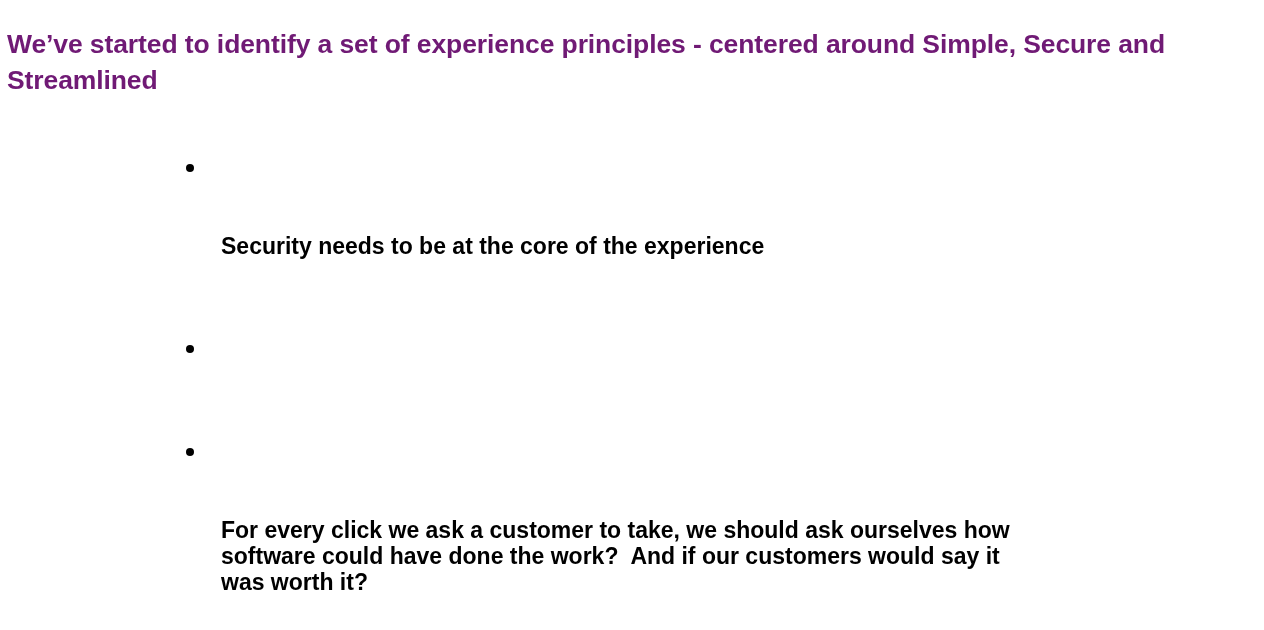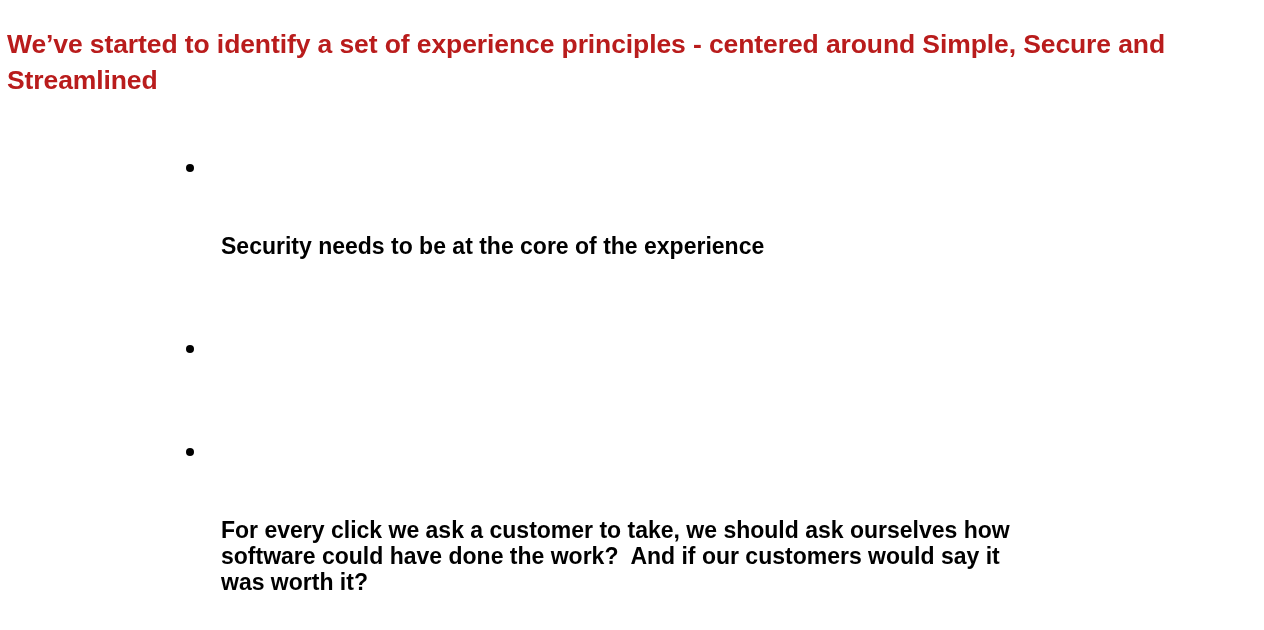--- a/index.html
+++ b/index.html
@@ -20,21 +20,21 @@
     height: 630px;
     background: #ffffff;
     box-sizing: border-box;
   }
 
   .slide-title {
     position: absolute;
     left: 7px;
     top: 8px;
     width: 1240px;
-    color: #b91c1c;
+    color: #701a75;
     font-size: 26.5px;
     font-weight: bold;
     line-height: 36px;
     letter-spacing: -0.1px;
     white-space: pre-wrap;
   }
 
   .bullet-list {
     position: absolute;
     left: 186px;

